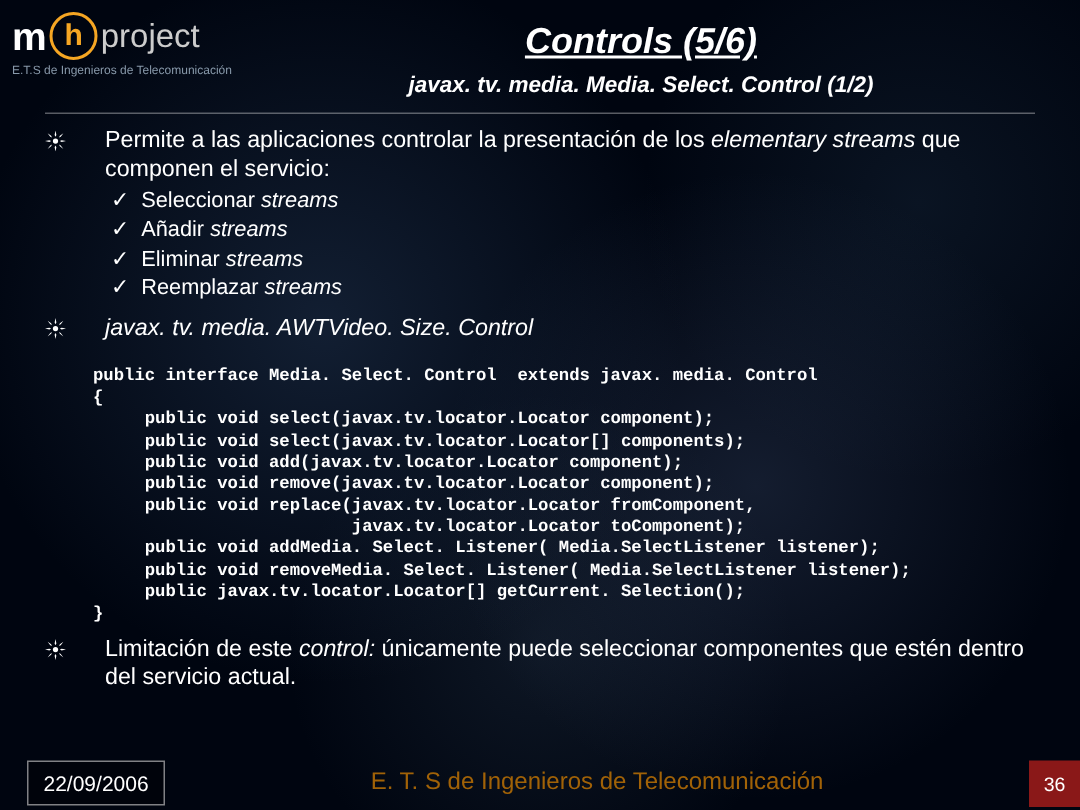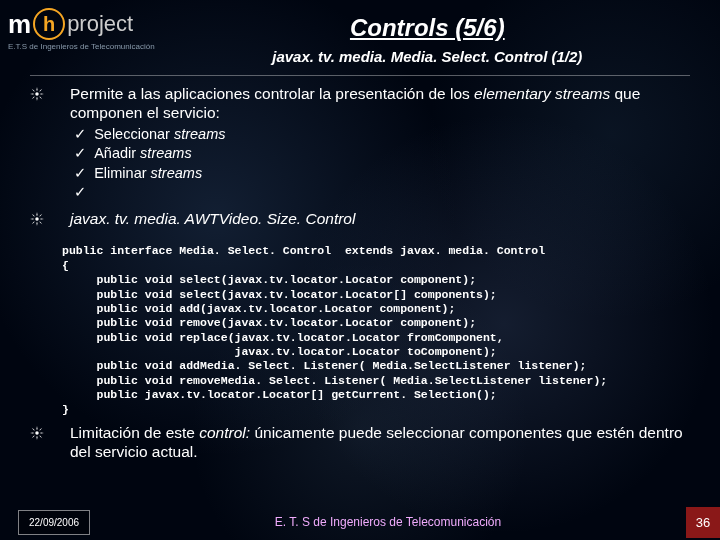--- a/index.html
+++ b/index.html
@@ -116,30 +116,30 @@
     bottom: 0;
     left: 0;
     right: 0;
     height: 36px;
     display: flex;
     align-items: center;
   }
   .footer-date {
     border: 1px solid rgba(255,255,255,0.5);
     padding: 6px 10px;
-    font-size: 10px;
+    font-size: 14px;
     color: #fff;
     margin-left: 18px;
     background: rgba(0,0,0,0.3);
   }
   .footer-center {
     flex: 1;
     text-align: center;
-    font-size: 12px;
-    color: #f0abfc;
+    font-size: 16px;
+    color: #a16207;
   }
   .footer-page {
     background: #8a1818;
     color: #fff;
     font-size: 13px;
     padding: 8px 2px;
     text-align: center;
     min-width: 34px;
   }
 </style>
@@ -185,20 +185,21 @@
     <div class="sub-item">
         <span class="check">✓</span>
         <span><span>Añadir </span><span class="italic">streams</span></span>
       </div>
     <div class="sub-item">
         <span class="check">✓</span>
         <span><span>Eliminar </span><span class="italic">streams</span></span>
       </div>
     <div class="sub-item">
         <span class="check">✓</span>
+        <span><span>Reemplazar </span><span class="italic">streams</span></span>
       </div>
   </div>
 
   <div class="bullet-row">
     <span class="burst">
       <svg viewBox="0 0 24 24">
           <g fill="#fff">
             <circle cx="12" cy="12" r="3"></circle>
             <path d="M12 0l1 5-1 2-1-2zM12 24l1-5-1-2-1 2zM0 12l5-1 2 1-2 1zM24 12l-5-1-2 1 2 1zM3 3l4 3 1 2-2-1zM21 21l-4-3-1-2 2 1zM21 3l-4 3-1 2 2-1zM3 21l4-3 1-2-2 1z"></path>
           </g>

